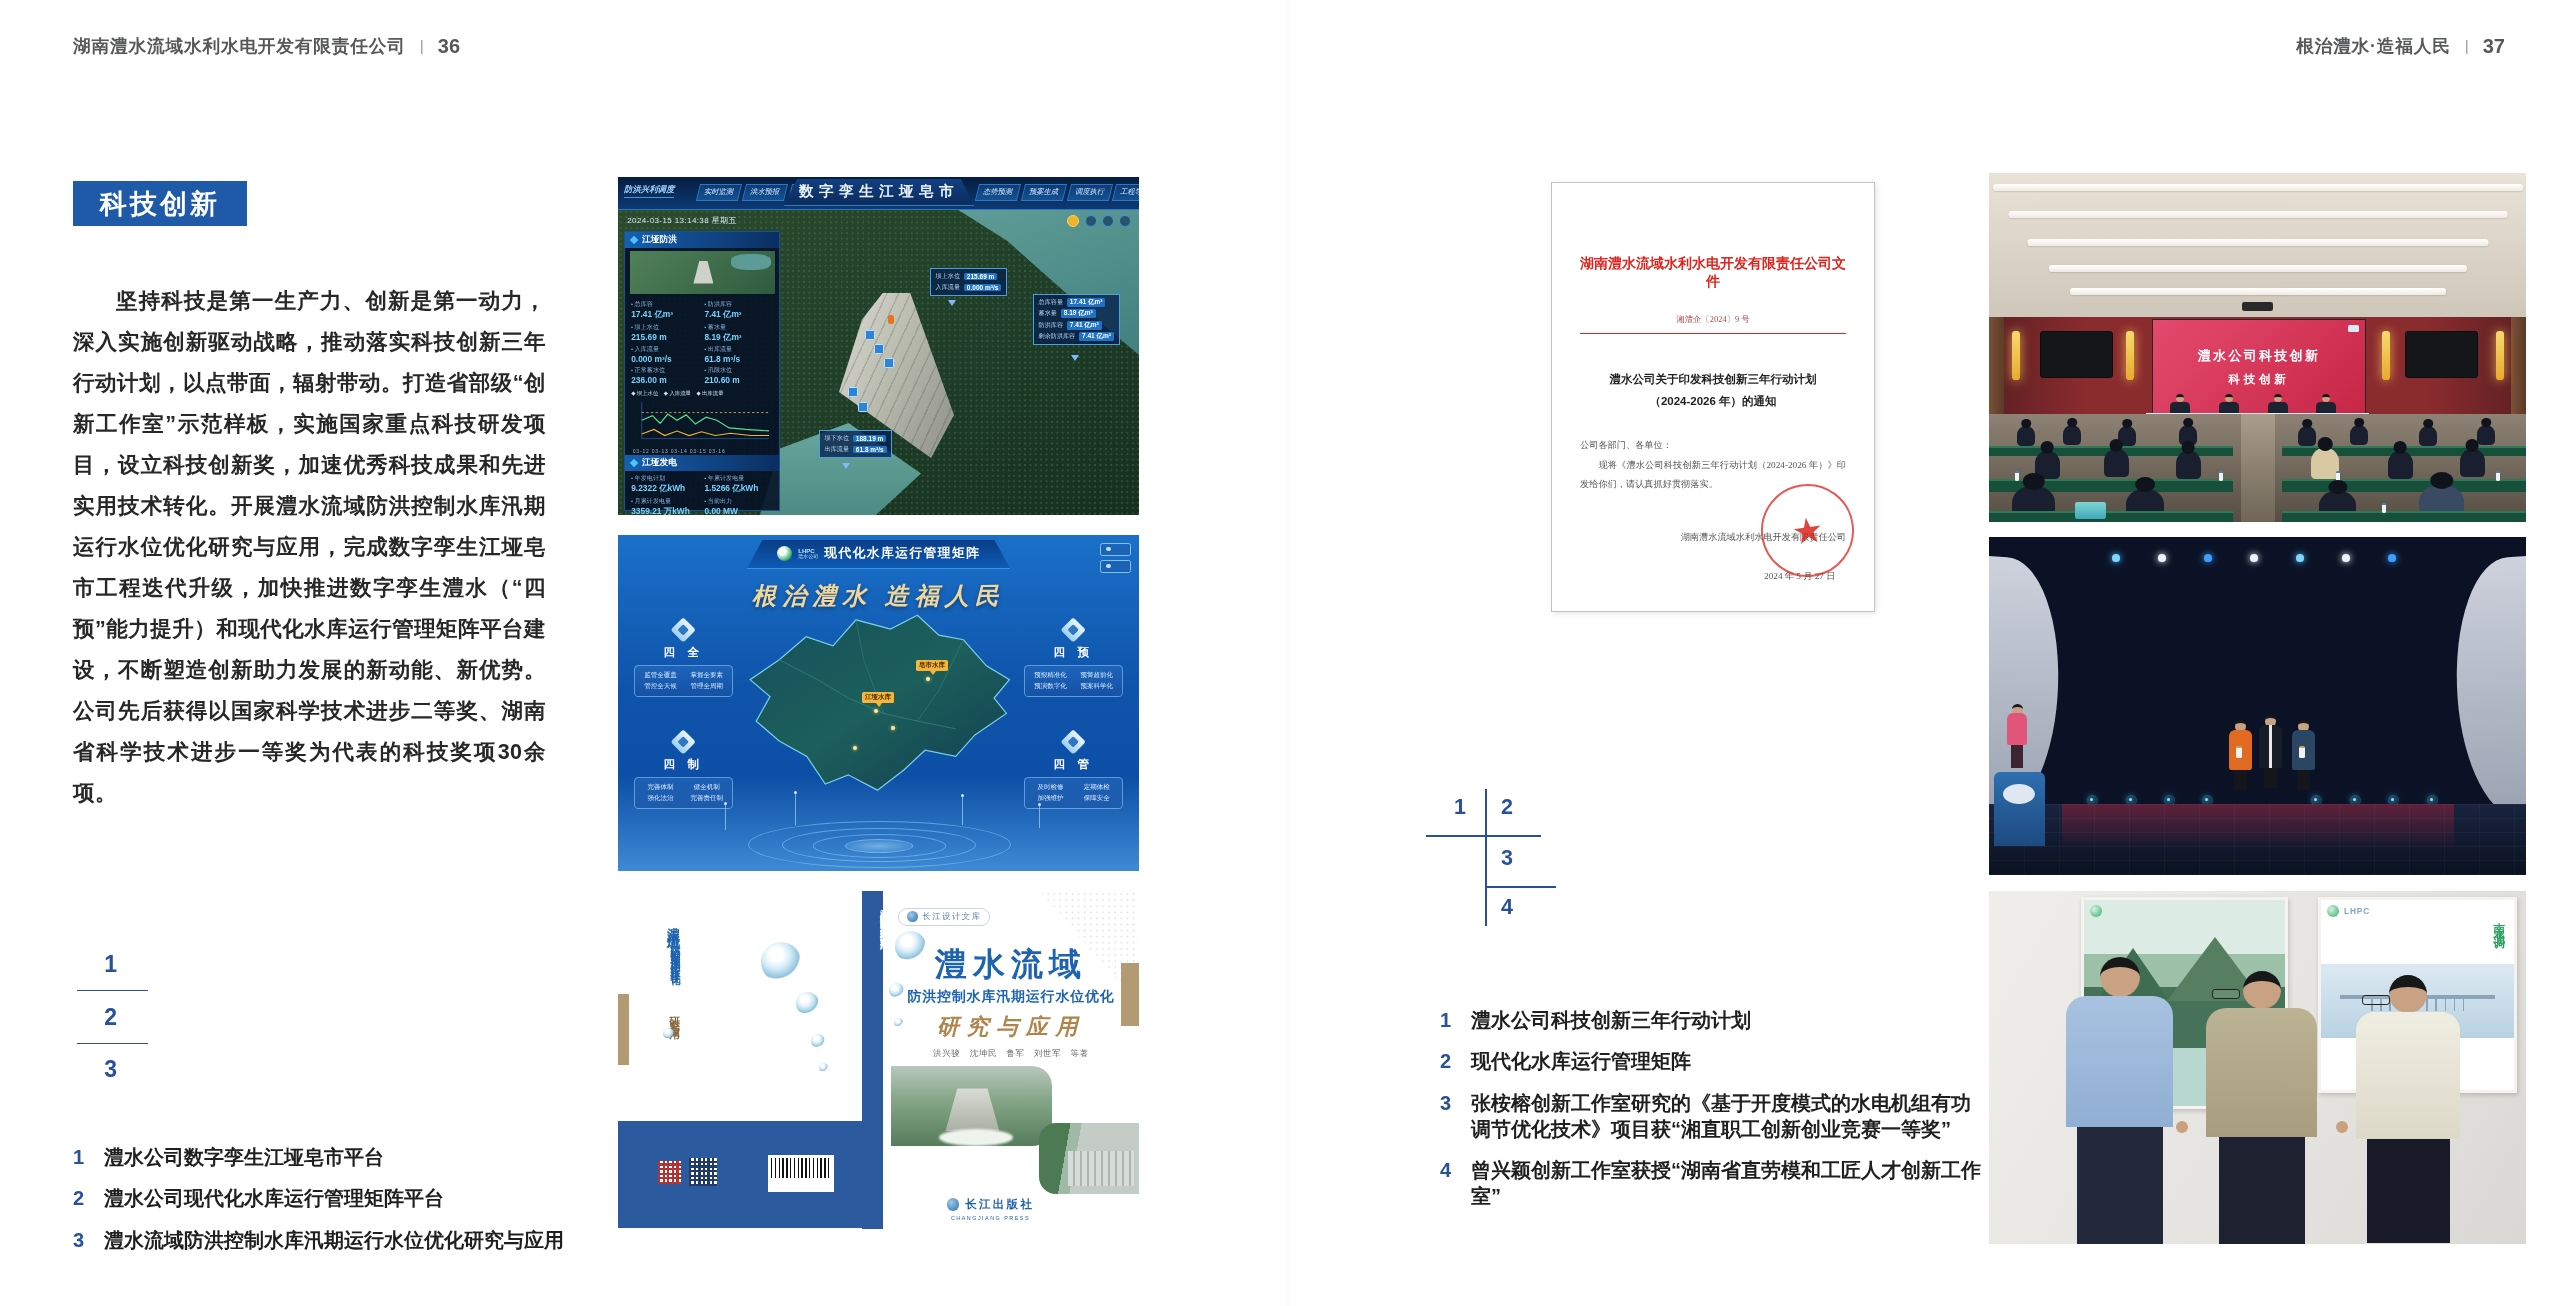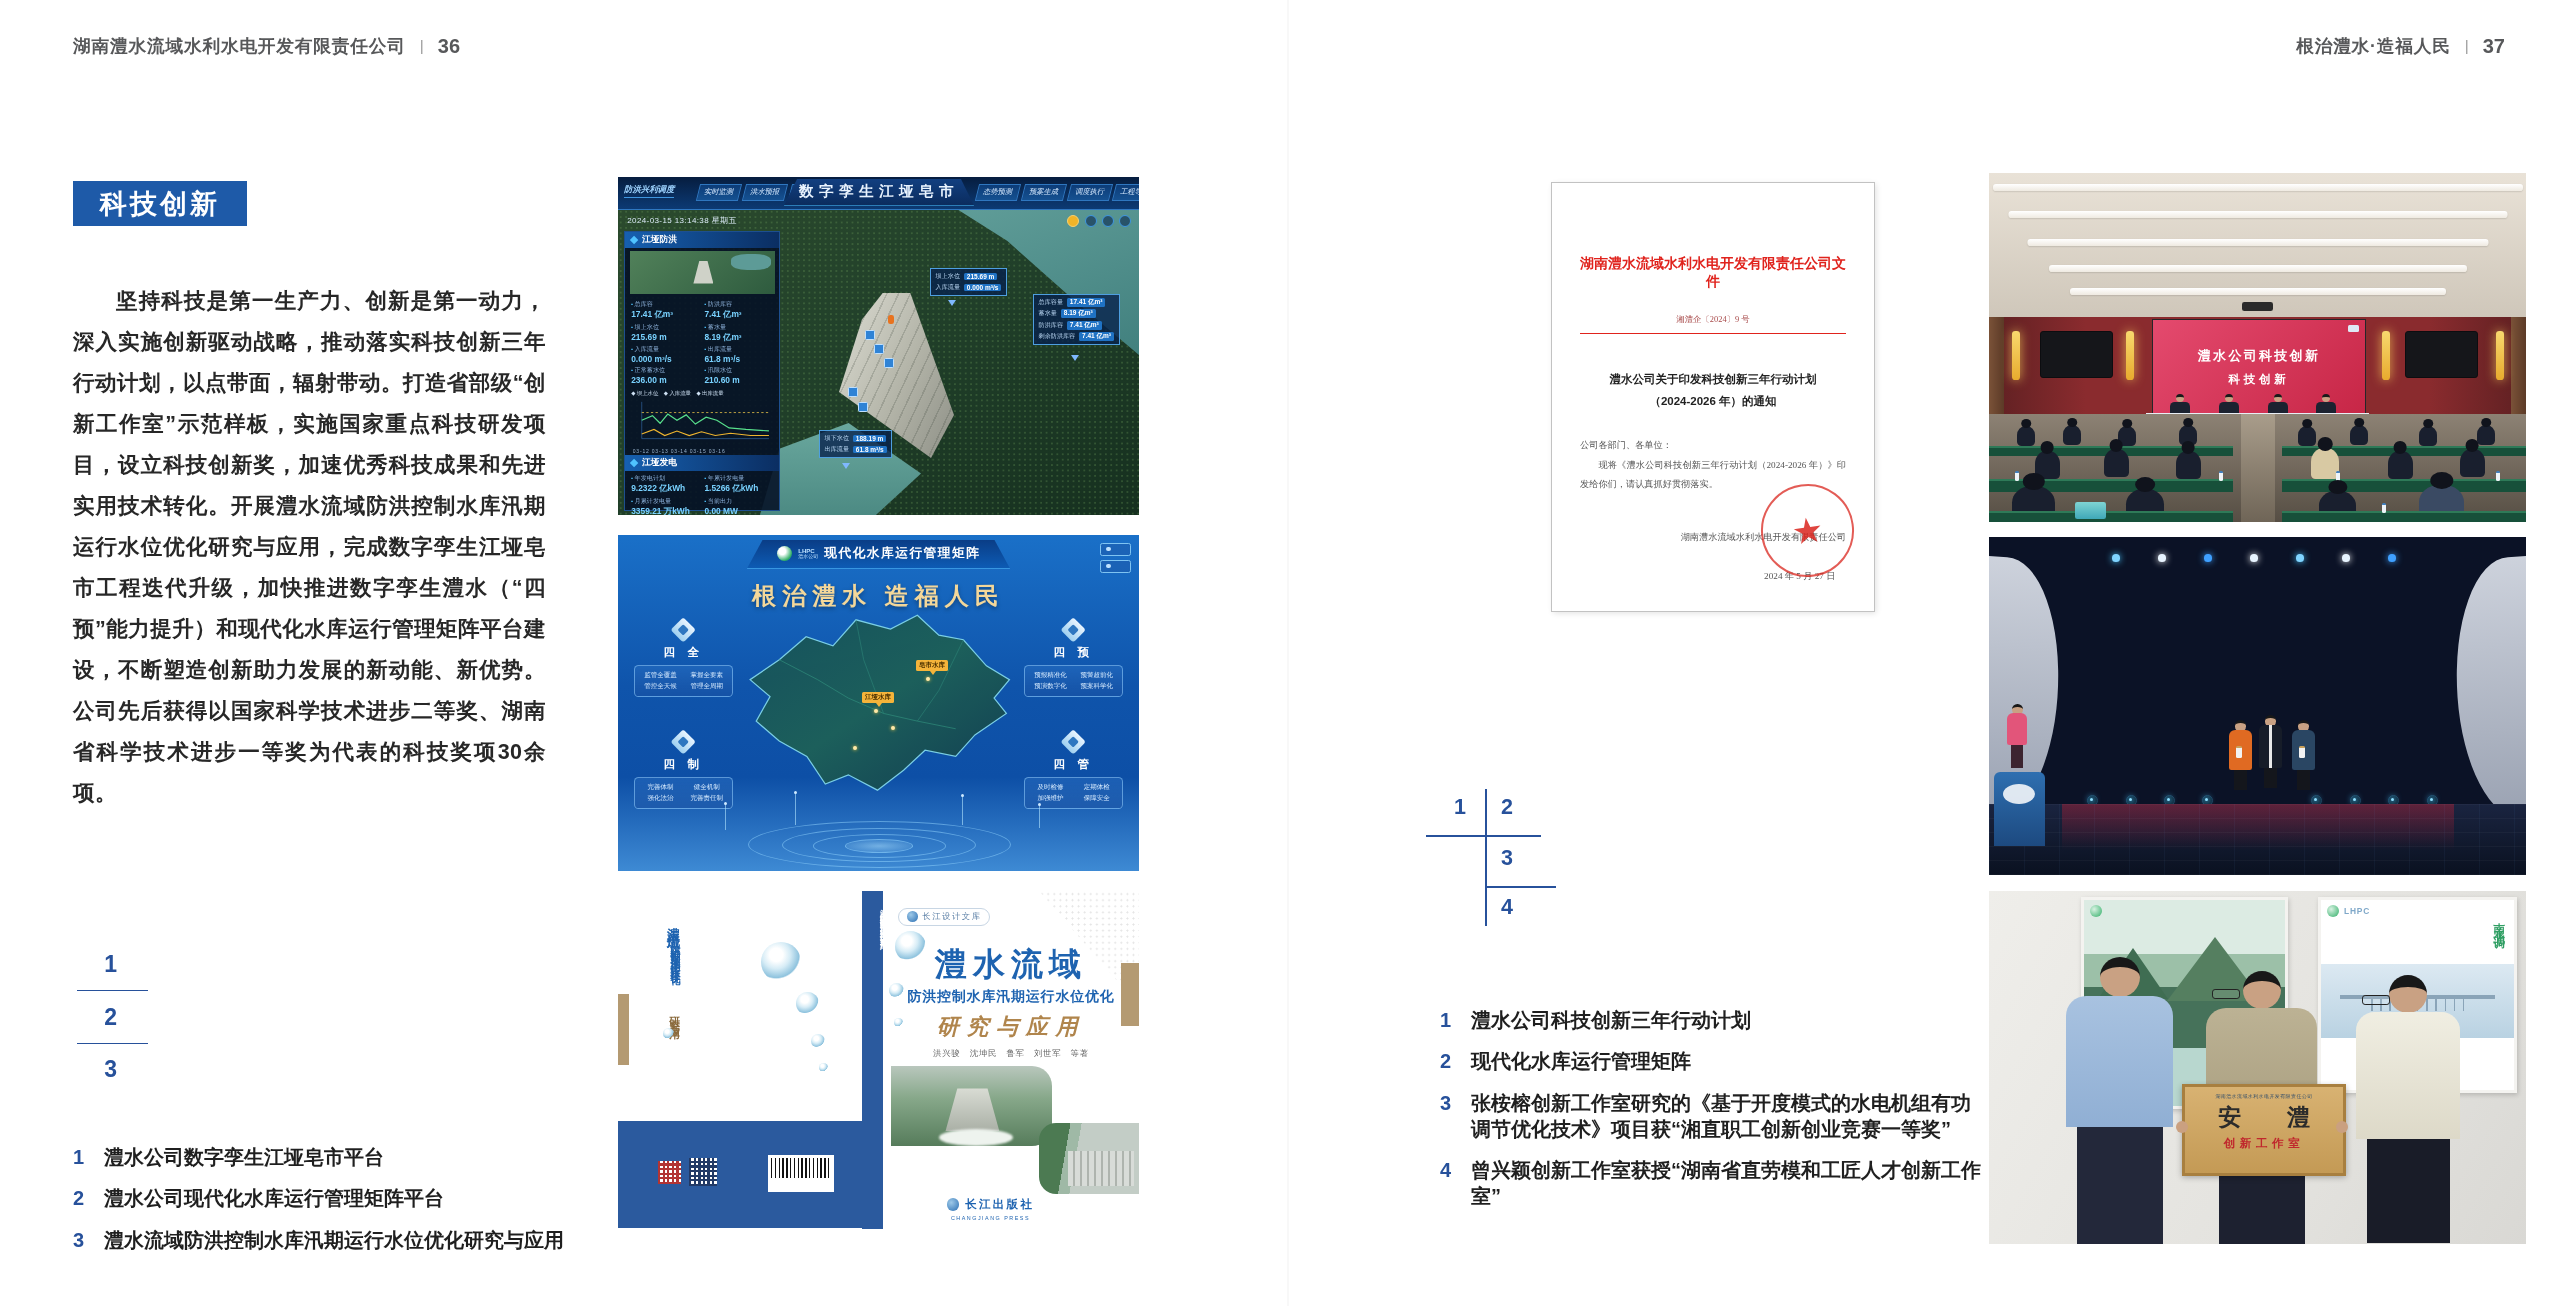--- a/index.html
+++ b/index.html
@@ -104,21 +104,21 @@
      background:linear-gradient(#0a3d86,#0d5bb4);border-bottom:1.5px solid #59c2ff;
      clip-path:polygon(6% 0,94% 0,100% 100%,0 100%);
      display:flex;align-items:center;justify-content:center;gap:6.1px;}
   .m-logo{width:15.4px;height:15.4px;border-radius:50%;background:radial-gradient(circle at 35% 35%,#fff 25%,#2fae66 70%,#1c7fb8);}
   .m-logotxt{display:flex;flex-direction:column;line-height:1;color:#bfe2ff;}
   .m-logotxt .a{font-size:6.1px;font-weight:800;} .m-logotxt .b{font-size:5px;}
   .m-title{color:#fff;font-size:12.7px;font-weight:800;letter-spacing:1.5px;}
   .m-btn{position:absolute;width:29px;height:11.5px;border:0.8px solid #7fc4f2;border-radius:2.3px;
      background:rgba(30,90,170,.5);} .m-btn .dot{width:4.6px;height:4.6px;border-radius:50%;background:#bfe2ff;margin:3.1px 0 0 4.6px;}
   .m-slogan{position:absolute;left:0;top:45px;width:521px;text-align:center;
-     font-family:"Liberation Serif","DejaVu Serif",serif;font-weight:800;
+     font-family:"Liberation Serif","DejaVu Serif",serif;font-style:italic;font-weight:800;
      font-size:24px;color:#f3d79a;letter-spacing:6.1px;text-shadow:0 1.5px 4.6px rgba(0,0,0,.35);}
   .m-map{position:absolute;left:115px;top:71px;}
   .m-tag{position:absolute;background:#f5b43a;color:#4a3000;font-size:6.5px;font-weight:800;
      padding:0.8px 3.1px;border-radius:1.5px;}
   .m-tag::after{content:"";position:absolute;left:45%;bottom:-4.6px;border-left:3.1px solid transparent;
      border-right:3.1px solid transparent;border-top:4.6px solid #f5b43a;}
   .m-dot{position:absolute;width:3.8px;height:3.8px;border-radius:50%;background:#ffe9a8;box-shadow:0 0 3.8px #ffd34d;}
   .m-corner{position:absolute;width:91px;display:flex;flex-direction:column;align-items:center;}
   .m-cicon{width:18.4px;height:18.4px;transform:rotate(45deg);border-radius:3.1px;
      background:linear-gradient(#e8f4ff,#9fd0f0);display:flex;align-items:center;justify-content:center;}
@@ -846,21 +846,16 @@
     <div class="body" style="width:111px;height:129px;background:linear-gradient(#bcb294,#a89d7e);border-radius:20px 20px 0 0;"></div>
     <div class="legs" style="width:86px;height:107px;background:#1d2130;"></div>
   </div>
   <div class="pl-glass" style="left:223px;top:98px;"></div>
   <div class="person" style="left:367px;top:84px;">
     <div class="head" style="width:38px;height:38px;border-top-width:12.3px;"></div>
     <div class="body" style="width:104px;height:127px;background:linear-gradient(#f0eee2,#ddd9c8);border-radius:18.4px 18.4px 0 0;"></div>
     <div class="legs" style="width:83px;height:104px;background:#191c28;"></div>
   </div>
   <div class="pl-glass" style="left:373px;top:104px;"></div>
-  <div class="pl-board">
-    <div class="org">湖南澧水流域水利水电开发有限责任公司</div>
-    <div class="big">安 澧</div>
-    <div class="sub">创新工作室</div>
-  </div>
   <div class="pl-hand" style="left:187px;top:230px;"></div>
   <div class="pl-hand" style="left:347px;top:230px;"></div>
 </div>
 
 
 </body></html>

